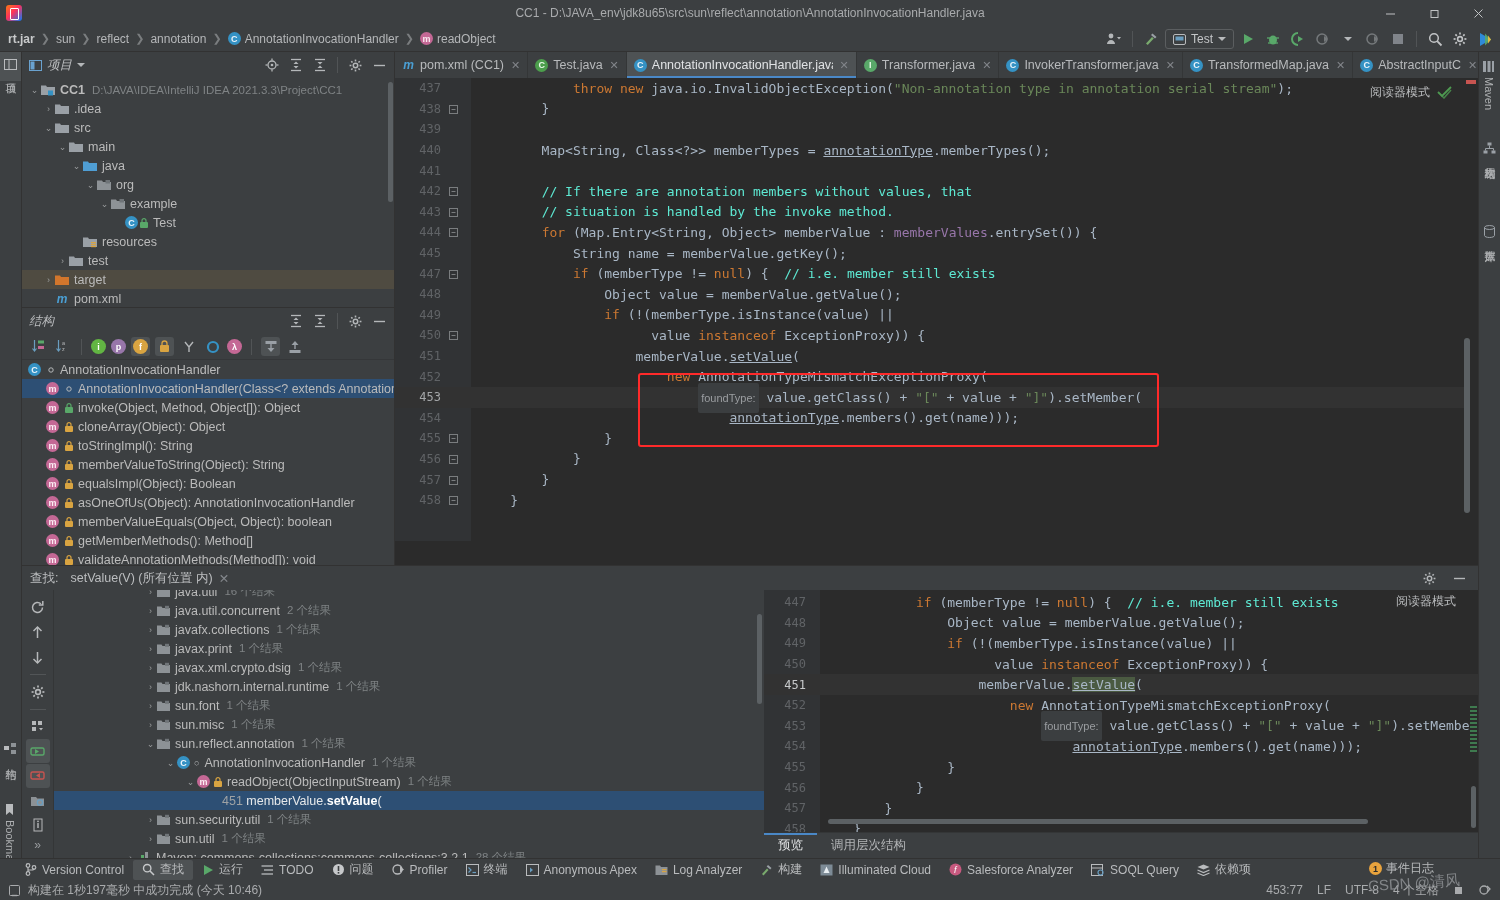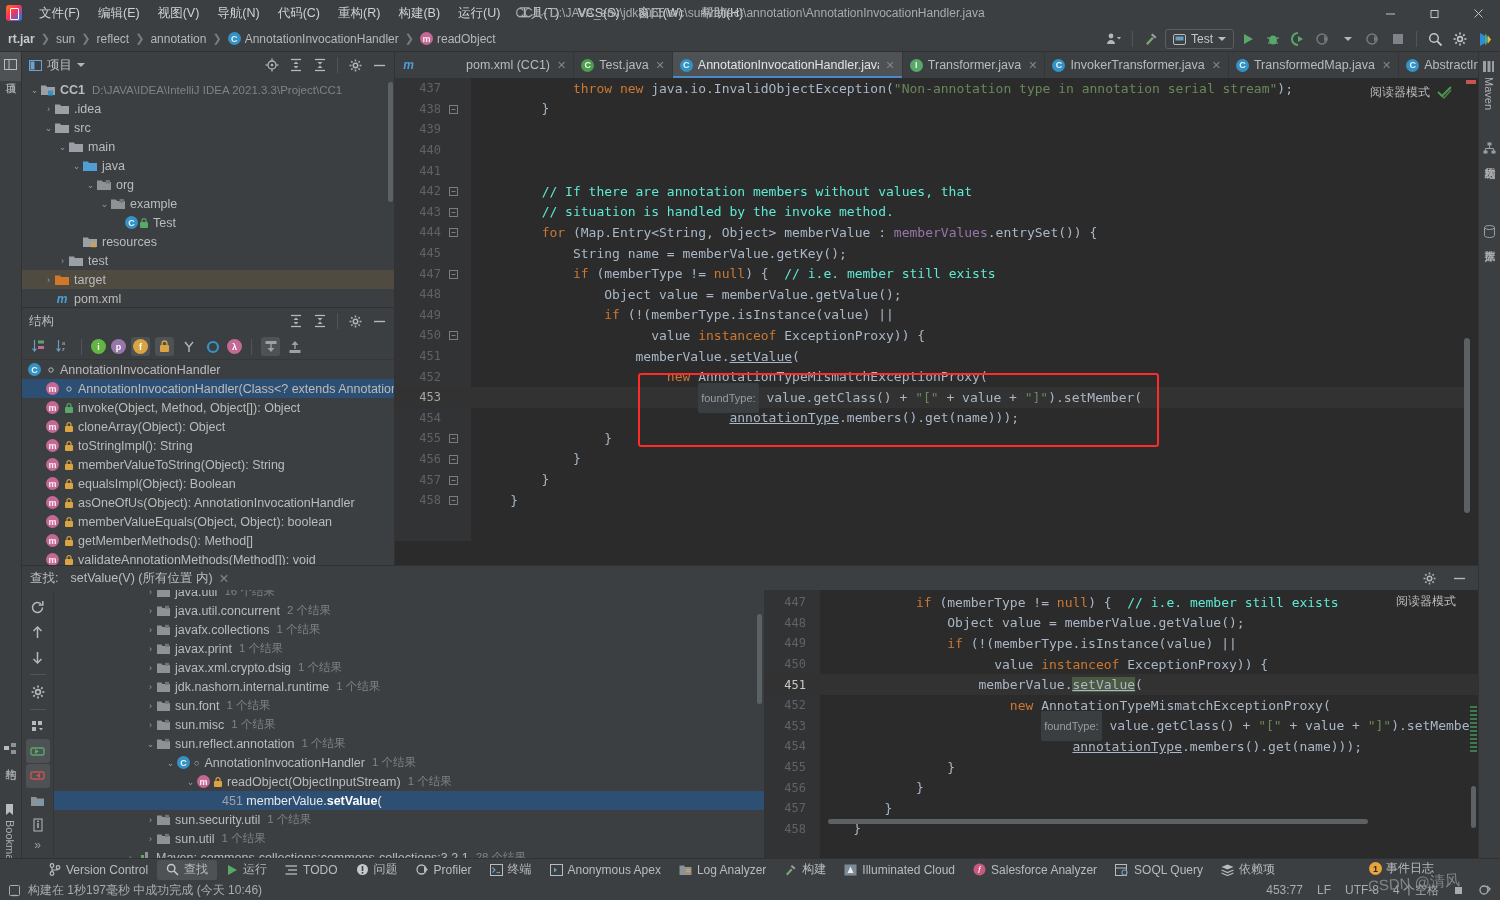--- a/index.html
+++ b/index.html
@@ -73,21 +73,21 @@
     background:#3c3f41; border-left:1px solid #323232;
   }
 
   
   .proj {
     position:absolute; left:22px; top:52px; width:373px; height:255px;
     background:#3c3f41; border-right:1px solid #323232;
   }
   .panel-head {
     height:26px; display:flex; align-items:center; padding:0 4px 0 7px; gap:6px;
-    color:#bcbec0; font-size:12.5px;
+    color:#bcbec0; font-size:12.5px;font-style:italic;
   }
   .panel-head .ttl{display:flex;align-items:center;gap:5px;}
   .ph-actions{margin-left:auto;display:flex;align-items:center;gap:2px;}
   .tree { height:calc(100% - 26px); overflow:hidden; padding-top:2px; position:relative;}
   .node {
     height:19px; display:flex; align-items:center; font-size:12.5px; color:#bbbbbb;
     padding-right:6px; white-space:nowrap;
   }
   .node.sel-amber{background:#4f4b41;}
   .arrow{width:13px;height:13px;flex:none;display:flex;align-items:center;justify-content:center;color:#9b9e9f;font-size:9px;}
@@ -175,54 +175,40 @@
   .cnt{color:#7f8385;font-size:11.5px;margin-left:7px;}
   .find-preview{flex:1;background:#2b2b2b;position:relative;overflow:hidden;}
   .pv-tabs{position:absolute;left:0;bottom:0;height:26px;width:100%;background:#3c3f41;display:flex;align-items:center;gap:0;border-top:1px solid #343637;}
   .pv-tab{padding:0 14px;height:26px;display:flex;align-items:center;font-size:12.5px;color:#b5b7b9;position:relative;}
   .pv-tab.active{color:#e0e2e4;}
   .pv-tab.active:before{content:"";position:absolute;left:0;right:0;top:0;height:2px;background:#4a88c7;}
 
   
   .toolbarbottom{
     position:absolute;left:0;top:858px;width:1500px;height:22px;background:#3c3f41;
-    display:flex;align-items:center;padding-left:40px;gap:0;border-top:1px solid #323232;
+    display:flex;align-items:center;padding-left:16px;gap:0;border-top:1px solid #323232;
   }
   .twin{display:flex;align-items:center;gap:5px;padding:0 9px;height:20px;font-size:12px;color:#b9bbbd;white-space:nowrap;}
   .twin.active{background:#4e5254;border-radius:2px;}
   .statusbar{
     position:absolute;left:0;top:880px;width:1500px;height:20px;background:#3c3f41;
     display:flex;align-items:center;padding-left:8px;font-size:12px;color:#a9abad;gap:7px;
   }
   .st-right{margin-left:auto;display:flex;align-items:center;gap:14px;padding-right:8px;}
   .wm{position:absolute;right:40px;top:874px;color:#8e9194;font-size:15px;opacity:.85;transform:rotate(-4deg);pointer-events:none;}
   .badge-n{width:13px;height:13px;border-radius:50%;background:#e8a33d;color:#2b2b2b;font-size:9px;font-weight:bold;display:flex;align-items:center;justify-content:center;}
   svg{display:block;}
 </style>
 </head>
 <body>
 
 <div class="app">
 
   <div class="titlebar">
     <div class="app-logo"></div>
-    <div class="menu" id="menubar">
-        <div class="menu-item">文件(F)</div>
-        <div class="menu-item">编辑(E)</div>
-        <div class="menu-item">视图(V)</div>
-        <div class="menu-item">导航(N)</div>
-        <div class="menu-item">代码(C)</div>
-        <div class="menu-item">重构(R)</div>
-        <div class="menu-item">构建(B)</div>
-        <div class="menu-item">运行(U)</div>
-        <div class="menu-item">工具(T)</div>
-        <div class="menu-item">VCS(S)</div>
-        <div class="menu-item">窗口(W)</div>
-        <div class="menu-item">帮助(H)</div>
-      </div>
     <div class="win-title">CC1 - D:\JAVA_env\jdk8u65\src\sun\reflect\annotation\AnnotationInvocationHandler.java</div>
     <div class="win-btns">
       <div class="win-btn">
         <svg width="11" height="11" viewBox="0 0 11 11">
             <line x1="1" y1="6" x2="10" y2="6" stroke="#c0c2c4" stroke-width="1"></line>
           </svg>
       </div>
       <div class="win-btn">
         <svg width="11" height="11" viewBox="0 0 11 11">
             <rect x="2" y="2.5" width="7" height="7" fill="none" stroke="#c0c2c4" stroke-width="1"></rect>
@@ -816,21 +802,21 @@
           </span>
           <span>validateAnnotationMethods(Method[]): void</span>
         </div>
       </div>
   </div>
 
   <div class="editor-wrap">
     <div class="tabs" id="edtabs">
         <div class="tab">
           <span class="tabicon ti-m">m</span>
-          <span style="overflow: hidden; text-overflow: clip; white-space: nowrap; margin-left: 46px;">pom.xml (CC1)</span>
+          <span style="overflow: hidden; text-overflow: clip; white-space: nowrap;">pom.xml (CC1)</span>
           <span class="x">✕</span>
         </div>
         <div class="tab">
           <span class="tabicon ti-g">C</span>
           <span style="overflow: hidden; text-overflow: clip; white-space: nowrap;">Test.java</span>
           <span class="x">✕</span>
         </div>
         <div class="tab active">
           <span class="tabicon ti-c">C</span>
           <span style="overflow: hidden; text-overflow: clip; white-space: nowrap;">AnnotationInvocationHandler.java</span>
@@ -860,21 +846,21 @@
     <div class="code-area">
       <div class="gutter"></div>
       <div class="gutter2"></div>
       <div class="lines" id="codelines">
           <div class="ln"><span class="lnum">437</span><span class="fold-slot"></span><span class="ltext">            <span class="kw">throw</span> <span class="kw">new</span> java.io.InvalidObjectException(<span class="str">"Non-annotation type in annotation serial stream"</span>);</span></div>
           <div class="ln"><span class="lnum">438</span><span class="fold-slot"><svg width="9" height="9" viewBox="0 0 9 9" style="margin-top:1px;">
                 <rect x="0.5" y="0.5" width="8" height="8" fill="none" stroke="#7a7d7f"></rect>
                 <line x1="2.5" y1="4.5" x2="6.5" y2="4.5" stroke="#7a7d7f"></line>
               </svg></span><span class="ltext">        }</span></div>
           <div class="ln"><span class="lnum">439</span><span class="fold-slot"></span><span class="ltext"></span></div>
-          <div class="ln"><span class="lnum">440</span><span class="fold-slot"></span></div>
+          <div class="ln"><span class="lnum">440</span><span class="fold-slot"></span><span class="ltext">        Map&lt;String, Class&lt;?&gt;&gt; memberTypes = <span class="uline">annotationType</span>.memberTypes();</span></div>
           <div class="ln"><span class="lnum">441</span><span class="fold-slot"></span><span class="ltext"></span></div>
           <div class="ln"><span class="lnum">442</span><span class="fold-slot"><svg width="9" height="9" viewBox="0 0 9 9" style="margin-top:1px;">
                 <rect x="0.5" y="0.5" width="8" height="8" fill="none" stroke="#7a7d7f"></rect>
                 <line x1="2.5" y1="4.5" x2="6.5" y2="4.5" stroke="#7a7d7f"></line>
               </svg></span><span class="ltext">        <span class="cm">// If there are annotation members without values, that</span></span></div>
           <div class="ln"><span class="lnum">443</span><span class="fold-slot"><svg width="9" height="9" viewBox="0 0 9 9" style="margin-top:1px;">
                 <rect x="0.5" y="0.5" width="8" height="8" fill="none" stroke="#7a7d7f"></rect>
                 <line x1="2.5" y1="4.5" x2="6.5" y2="4.5" stroke="#7a7d7f"></line>
               </svg></span><span class="ltext">        <span class="cm">// situation is handled by the invoke method.</span></span></div>
           <div class="ln"><span class="lnum">444</span><span class="fold-slot"><svg width="9" height="9" viewBox="0 0 9 9" style="margin-top:1px;">
@@ -1206,20 +1192,24 @@
             <div class="ln" style="height: 20.6px;"><span class="lnum" style="width: 50px;">456</span><span class="ltext">            }</span></div>
             <div class="ln" style="height: 20.6px;"><span class="lnum" style="width: 50px;">457</span><span class="ltext">        }</span></div>
             <div class="ln" style="height: 20.6px;"><span class="lnum" style="width: 50px;">458</span><span class="ltext">    }</span></div>
           </div>
         <div class="reader-badge" style="right:22px;top:3px;">
           <span>阅读器模式</span>
         </div>
         <div style="position:absolute;right:1px;top:116px;width:7px;height:48px;background:repeating-linear-gradient(#3f7a4f,#3f7a4f 2px,#2b2b2b 2px,#2b2b2b 4px);"></div>
         <div style="position:absolute;right:2px;top:196px;width:5px;height:42px;background:#5c6164;border-radius:3px;"></div>
         <div style="position:absolute;left:64px;bottom:34px;width:540px;height:5px;background:#5c6164;border-radius:3px;"></div>
+        <div class="pv-tabs" id="pvtabs">
+            <div class="pv-tab active">预览</div>
+            <div class="pv-tab">调用层次结构</div>
+          </div>
       </div>
     </div>
   </div>
 
   <div class="toolbarbottom" id="bottomtools">
       <div class="twin">
         <span style="display: inline-flex; align-items: center; flex: 0 0 auto;">
           <svg width="12" height="13" viewBox="0 0 12 13">
             <circle cx="3" cy="2.5" r="1.8" fill="none" stroke="#b9bbbd" stroke-width="1.2"></circle>
             <circle cx="3" cy="10.5" r="1.8" fill="none" stroke="#b9bbbd" stroke-width="1.2"></circle>

